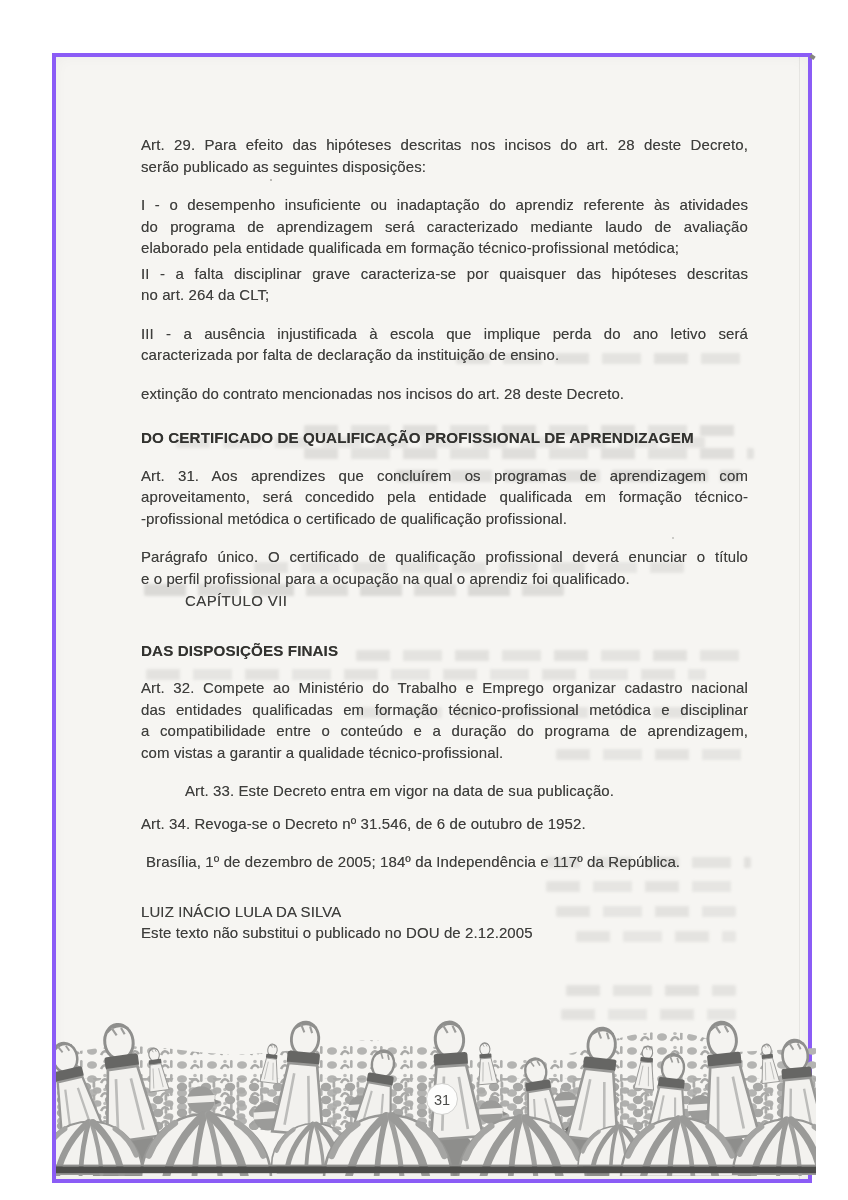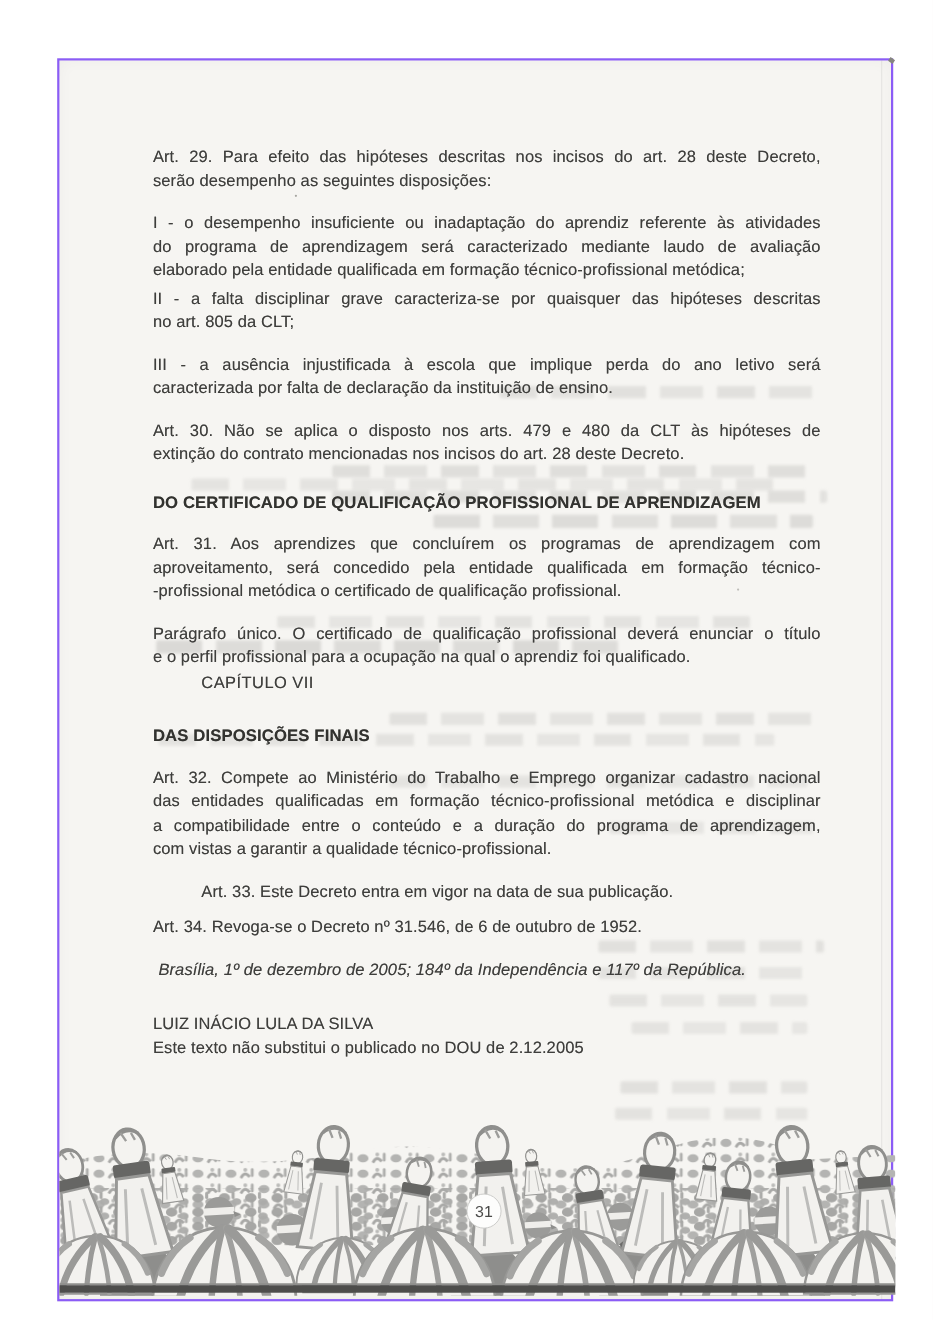--- a/index.html
+++ b/index.html
@@ -11,21 +11,21 @@
   }
   html,body{margin:0;padding:0;}
   body{
     width:848px;height:1200px;position:relative;overflow:hidden;
     background:#ffffff;
     font-family:"Liberation Sans","DejaVu Sans",sans-serif;
   }
   .page{
     position:absolute;left:52px;top:53px;width:760px;height:1130px;
     background:var(--paper,#f6f5f2);
-    border:2px solid #8b5cf6;box-sizing:border-box;
+    border:4px solid #8b5cf6;box-sizing:border-box;
     box-shadow:inset 0 0 14px rgba(0,0,0,0.035);
   }
   .page-edge-line{
     position:absolute;top:0;bottom:0;right:8px;width:1px;
     background:rgba(90,90,85,0.10);
   }
   .speck{position:absolute;background:#85857f;}
   .speck-tr{left:754px;top:-2px;width:5px;height:4px;transform:rotate(35deg);}
   .speck-a{left:214px;top:122px;width:2px;height:2px;border-radius:50%;opacity:.7;}
   .speck-b{left:616px;top:480px;width:2px;height:2px;border-radius:50%;opacity:.5;}
@@ -51,21 +51,21 @@
     text-shadow:0 0 0.5px rgba(62,62,60,0.55);
   }
   .block{margin:0 0 17px;}
   .line{display:block;text-align:justify;text-align-last:justify;}
   .line:last-child{text-align-last:left;}
   .chapter{margin-bottom:15px;letter-spacing:0.4px;}
   .chapter .line{text-align-last:left;}
   .heading{margin-bottom:16px;font-weight:bold;color:var(--heading-ink,#32322f);font-size:15.2px;white-space:nowrap;}
   .heading .line{text-align-last:left;}
   .dateline{margin-bottom:13px;padding-left:5px;}
-  .dateline .line{text-align-last:left;font-style:italic;}
+  .dateline .line{text-align-last:left;}
   .sig{margin-bottom:0;}
   .sig .line{text-align-last:left;}
   .block:nth-child(2){margin-bottom:4px;}
   .block:nth-child(5){margin-bottom:23px;}
   .block:nth-child(8){margin-bottom:1px;}
   .block:nth-child(9){margin-bottom:28px;margin-left:44px;}
   .block:nth-child(12){margin-bottom:11px;margin-left:44px;}
   .block:nth-child(14){margin-bottom:28px;}
 
   .footer-art{
@@ -98,37 +98,36 @@
   </div>
 
   <div class="page-edge-line"></div>
   <div class="speck speck-tr"></div>
   <div class="speck speck-a"></div>
   <div class="speck speck-b"></div>
 
   <div class="doc-body">
       <p class="block p">
         <span class="line">Art. 29. Para efeito das hipóteses descritas nos incisos do art. 28 deste Decreto,</span>
-        <span class="line">serão desempenho as seguintes disposições:</span>
+        <span class="line">serão publicado as seguintes disposições:</span>
       </p>
       <p class="block p">
         <span class="line">I - o desempenho insuficiente ou inadaptação do aprendiz referente às atividades</span>
         <span class="line">do programa de aprendizagem será caracterizado mediante laudo de avaliação</span>
         <span class="line">elaborado pela entidade qualificada em formação técnico-profissional metódica;</span>
       </p>
       <p class="block p">
         <span class="line">II - a falta disciplinar grave caracteriza-se por quaisquer das hipóteses descritas</span>
-        <span class="line">no art. 805 da CLT;</span>
+        <span class="line">no art. 264 da CLT;</span>
       </p>
       <p class="block p">
         <span class="line">III - a ausência injustificada à escola que implique perda do ano letivo será</span>
         <span class="line">caracterizada por falta de declaração da instituição de ensino.</span>
       </p>
       <p class="block p">
-        <span class="line">Art. 30. Não se aplica o disposto nos arts. 479 e 480 da CLT às hipóteses de</span>
         <span class="line">extinção do contrato mencionadas nos incisos do art. 28 deste Decreto.</span>
       </p>
       <p class="block heading">
         <span class="line">DO CERTIFICADO DE QUALIFICAÇÃO PROFISSIONAL DE APRENDIZAGEM</span>
       </p>
       <p class="block p">
         <span class="line">Art. 31. Aos aprendizes que concluírem os programas de aprendizagem com</span>
         <span class="line">aproveitamento, será concedido pela entidade qualificada em formação técnico-</span>
         <span class="line">-profissional metódica o certificado de qualificação profissional.</span>
       </p>

